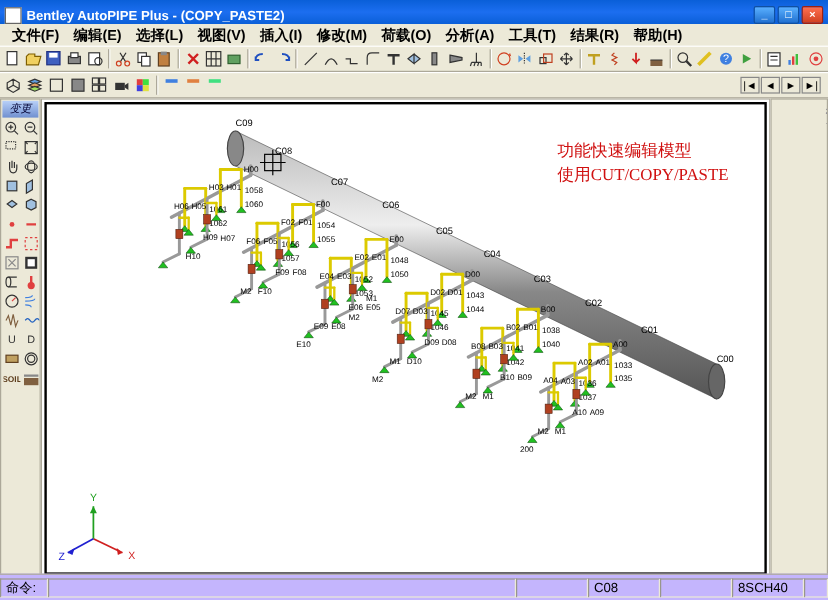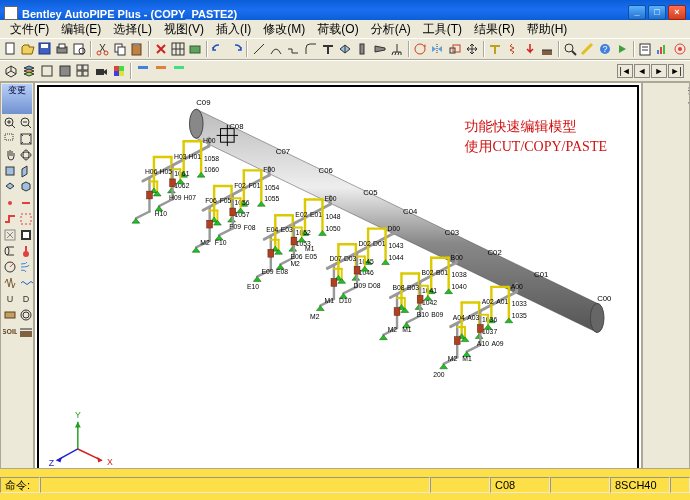--- a/index.html
+++ b/index.html
@@ -3,36 +3,36 @@
 <meta charset="utf-8">
 <style>
   * { box-sizing: border-box; margin: 0; padding: 0; }
   body { font-family: "SimSun", Arial, sans-serif; font-size: 11px; background: #ece9d8; width: 690px; height: 500px; overflow: hidden; position: relative; }
   .titlebar { background: linear-gradient(to bottom, #0a5fd8, #1c6ef0 50%, #0a5fd8); height: 20px; color: white; display: flex; align-items: flex-end; padding: 0 4px; font-size: 11px; font-weight: bold; }
   .titlebar-icon { width: 14px; height: 14px; background: #fff; margin-right: 4px; border: 1px solid #666; }
   .titlebar-text { flex: 1; }
   .win-buttons { display: flex; gap: 2px; }
   .win-btn { width: 18px; height: 15px; background: linear-gradient(to bottom, #5ab0ff, #2070d0); border: 1px solid #1050a0; border-radius: 2px; color: white; text-align: center; line-height: 12px; font-size: 9px; cursor: pointer; }
   .win-btn.close { background: linear-gradient(to bottom, #ff7050, #d04020); border-color: #a02010; }
-  .menubar { background: #ece9d8; height: 18px; display: flex; padding: 0 4px; font-size: 12px; }
+  .menubar { background: #ece9d8; height: 18px; display: flex; padding: 0 4px; font-size: 12px; font-weight: bold; }
   .menu-item { padding: 1px 6px; cursor: pointer; }
   .toolbar { background: #ece9d8; border-top: 1px solid #fff; border-bottom: 1px solid #aca899; height: 22px; display: flex; align-items: center; padding: 0 2px; gap: 0; }
   .tool-btn { width: 18px; height: 18px; border: 1px solid transparent; display: inline-flex; align-items: center; justify-content: center; cursor: pointer; font-size: 10px; }
   .tool-sep { width: 2px; height: 16px; border-left: 1px solid #aca899; border-right: 1px solid #fff; margin: 0 2px; }
   .tool-ico { width: 14px; height: 14px; display: block; }
   .main-area { position: absolute; top: 82px; left: 0; right: 0; bottom: 18px; display: flex; }
   .side-panel { width: 34px; background: #ece9d8; border: 1px solid #aca899; display: flex; flex-direction: column; padding: 1px; gap: 0; overflow: hidden; }
   .side-panel.right { width: 38px; padding-left: 45px; }
-  .panel-title { height: 30px; background: linear-gradient(to bottom, #b8d0f8, #7090d0); font-size: 9px; text-align: center; color: #003; line-height: 13px; margin-bottom: 1px; }
+  .panel-title { height: 14px; background: linear-gradient(to bottom, #b8d0f8, #7090d0); font-size: 9px; text-align: center; color: #003; line-height: 13px; margin-bottom: 1px; font-style: italic; }
   .side-row { display: flex; }
   .side-btn { width: 16px; height: 16px; border: 1px solid transparent; display: inline-flex; align-items: center; justify-content: center; cursor: pointer; }
   .canvas { flex: 1; background: #fff; border: 1px solid #aca899; position: relative; overflow: hidden; }
   .canvas-inner { position: absolute; top: 2px; left: 2px; right: 2px; bottom: 2px; border: 2px solid #000; }
   .annotation { position: absolute; top: 30px; right: 30px; color: #d01010; font-size: 14px; font-family: "SimSun"; line-height: 1.4; }
-  .statusbar { position: absolute; bottom: 0; left: 0; right: 0; height: 32px; background: #fde047; border-top: 1px solid #aca899; display: flex; align-items: center; font-size: 11px; }
+  .statusbar { position: absolute; bottom: 0; left: 0; right: 0; height: 22px; background: #c4b5fd; border-top: 1px solid #aca899; display: flex; align-items: center; font-size: 11px; }
   .status-cell { border: 1px inset #ece9d8; height: 16px; padding: 0 4px; line-height: 14px; }
   .status-cell.label { width: 40px; }
   .status-cell.wide { flex: 1; }
   .status-cell.info { width: 60px; }
   svg text { font-family: Arial; }
   .nav-btns { display: flex; gap: 1px; margin-left: auto; margin-right: 4px; }
   .nav-btn { width: 16px; height: 14px; border: 1px solid #888; background: #ece9d8; text-align: center; line-height: 12px; font-size: 9px; cursor: pointer; }
 </style>
 </head>
 <body>

